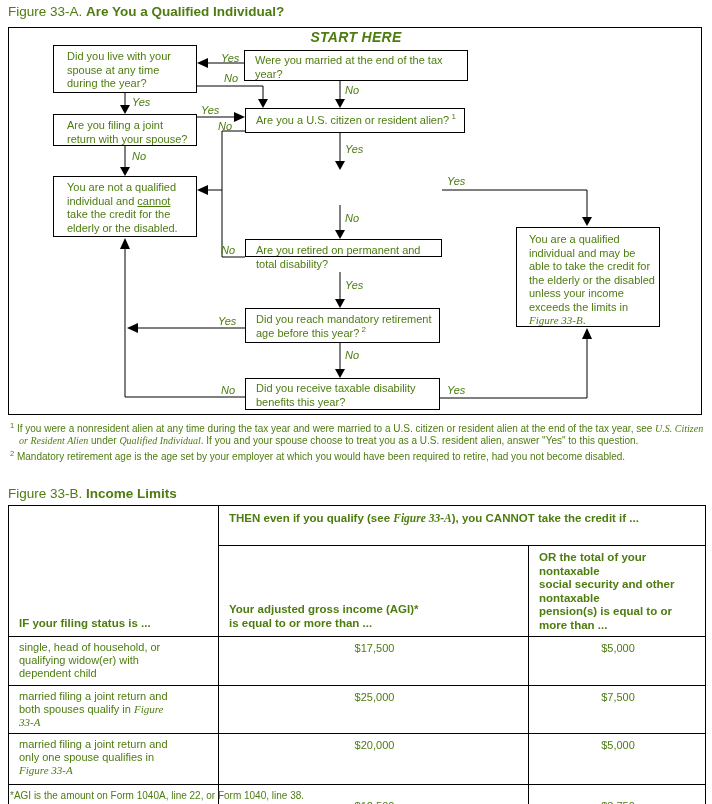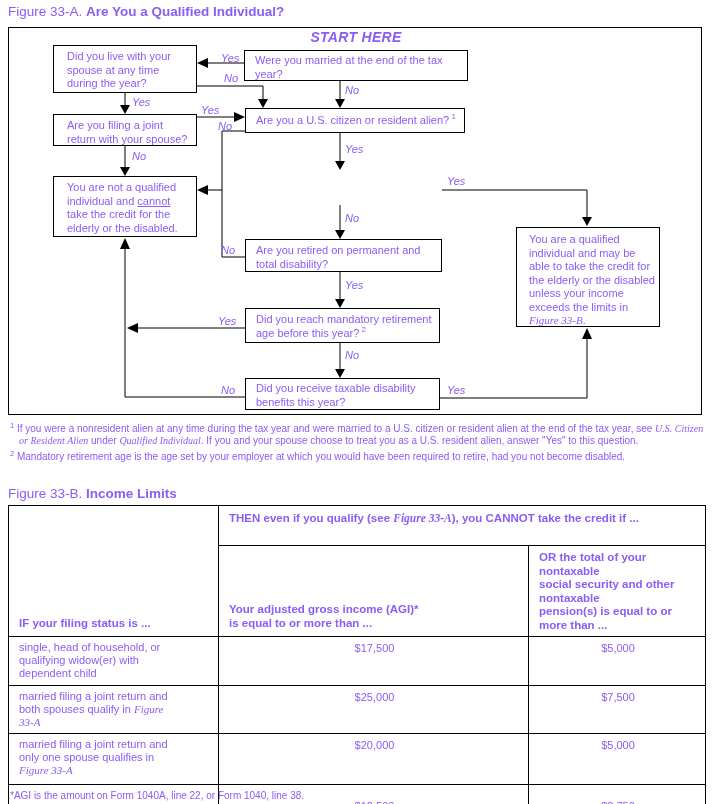--- a/index.html
+++ b/index.html
@@ -1,19 +1,19 @@
 <!DOCTYPE html>
 <html><head>
 <meta charset="utf-8">
 <style>
   * { margin:0; padding:0; box-sizing:border-box; }
   html,body { background:#fff; }
   .page {
     position:relative; width:712px; height:804px; background:#fff;
-    font-family:"Liberation Sans", sans-serif; color:#8b5cf6;
+    font-family:"Liberation Sans", sans-serif; color:#4d7c0f;
     overflow:hidden;
   }
   .fig-title { position:absolute; font-size:13.5px; white-space:nowrap; }
   .fig-title b { font-weight:bold; }
 
   
   .frame { position:absolute; left:8px; top:27px; width:694px; height:388px; border:1px solid #000; background:#fff; }
   .connectors { position:absolute; left:0; top:0; width:712px; height:804px; }
   .connectors path { stroke:#000; stroke-width:1; fill:none; }
   .connectors polygon { fill:#000; stroke:none; }
@@ -102,21 +102,21 @@
   </div>
   <div class="node n-left" style="left:53px; top:114px; width:144px; height:32px;">
     <span class="txt">Are you filing a joint return with your spouse?</span>
   </div>
   <div class="node n-flex" style="left:245px; top:108px; width:220px; height:25px;">
     <span><span>Are you a U.S. citizen or resident alien?</span> <sup>1</sup></span>
   </div>
   <div class="node n-left" style="left:53px; top:176px; width:144px; height:61px;">
     <span><span>You are not a qualified individual and </span><span class="u">cannot</span><span> take the credit for the elderly or the disabled.</span></span>
   </div>
-  <div class="node n-mid" style="left:245px; top:239px; width:197px; height:33px; padding-top:4px;">
+  <div class="node n-mid" style="left:245px; top:239px; width:197px; height:18px; padding-top:4px;">
     <span class="txt">Are you retired on permanent and total disability?</span>
   </div>
   <div class="node" style="left:516px; top:227px; width:144px; height:100px; padding:5px 4px 4px 12px;">
     <span><span>You are a qualified individual and may be able to take the credit for the elderly or the disabled unless your income exceeds the limits in </span><span class="it">Figure 33-B</span><span>.</span></span>
   </div>
   <div class="node n-mid" style="left:245px; top:308px; width:195px; height:35px; padding-top:4px;">
     <span><span>Did you reach mandatory retirement age before this year?</span> <sup>2</sup></span>
   </div>
   <div class="node n-mid" style="left:245px; top:378px; width:195px; height:32px; padding-top:3px;">
     <span class="txt">Did you receive taxable disability benefits this year?</span>

